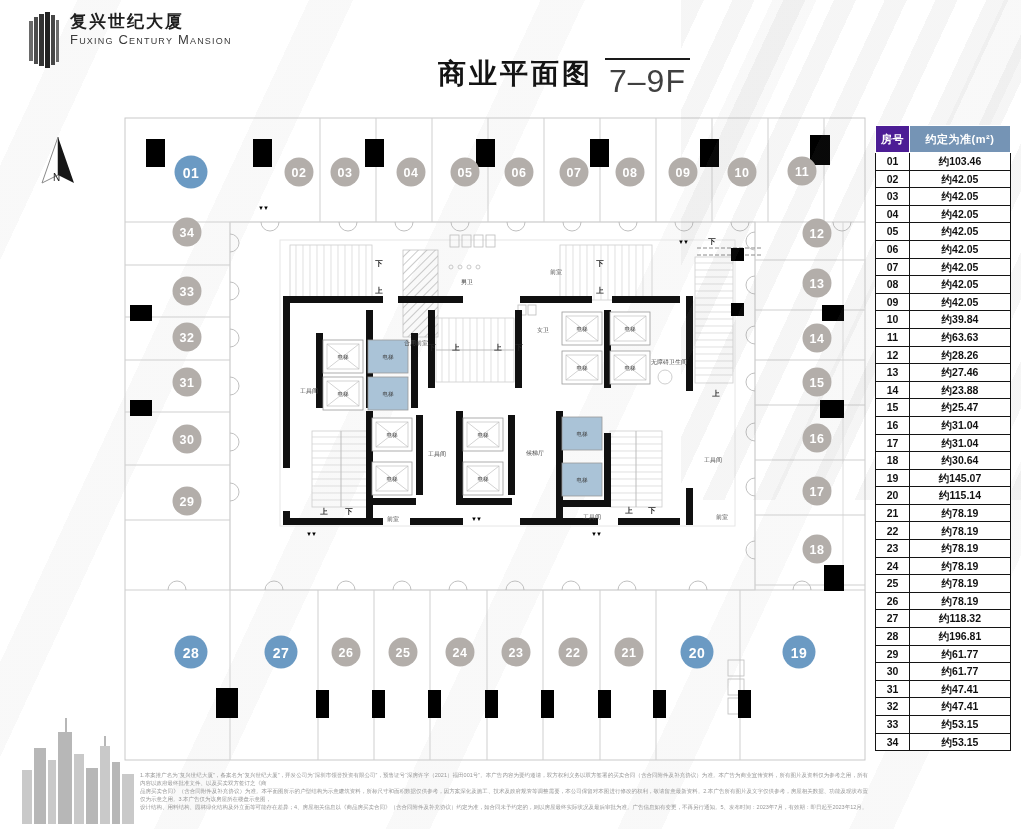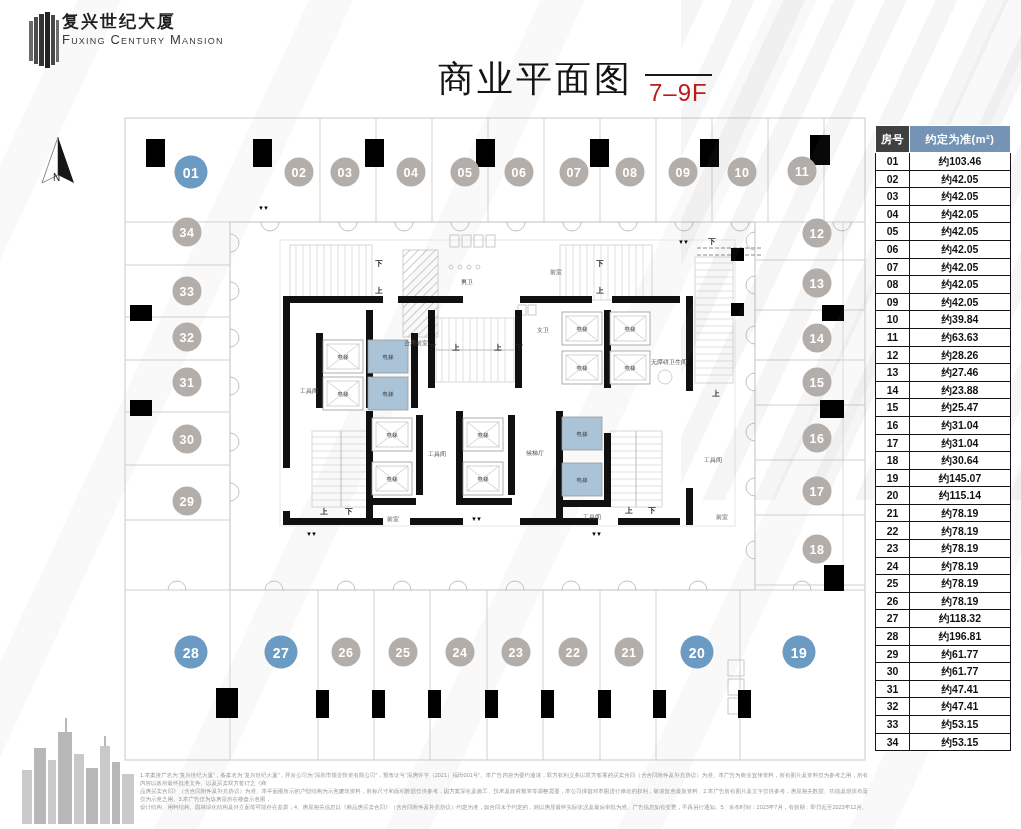--- a/index.html
+++ b/index.html
@@ -3,27 +3,27 @@
 <meta charset="utf-8">
 <style>
   html,body{margin:0;padding:0;background:#e9e9e9}
   .page{position:relative;width:1021px;height:829px;background:#ffffff;overflow:hidden;
         font-family:"Liberation Sans",sans-serif;margin:0 auto}
   .page::before{content:"";position:absolute;inset:0;pointer-events:none;
         background:repeating-linear-gradient(115deg,rgba(140,140,140,0) 0 70px,rgba(140,140,140,.055) 70px 110px,rgba(140,140,140,0) 110px 210px);}
   .page::after{content:"";position:absolute;right:-80px;top:-60px;width:420px;height:560px;pointer-events:none;
         background:repeating-linear-gradient(115deg,rgba(120,120,120,0) 0 26px,rgba(120,120,120,.07) 26px 46px);}
   
-  .logo{position:absolute;left:28px;top:12px;display:flex;align-items:flex-start;gap:0;z-index:5}
+  .logo{position:absolute;left:28px;top:12px;display:flex;align-items:flex-start;gap:8px;z-index:5}
   .logo-text-cn{font-size:17px;font-weight:bold;color:#1f1f1f;letter-spacing:2px;line-height:20px}
   .logo-text-en{font-size:13px;color:#3a3a3a;letter-spacing:1.2px;font-variant:small-caps}
   
   .title-block{position:absolute;left:438px;top:55px;display:flex;align-items:flex-start;gap:12px;z-index:5}
-  .title-main{font-size:36px;font-weight:normal;color:#141414;letter-spacing:3px}
-  .title-floors{font-size:24px;color:#b91c1c;border-top:2px solid #1a1a1a;padding:3px 4px 0 4px;margin-top:19px;letter-spacing:1px}
+  .title-main{font-size:28px;font-weight:bold;color:#141414;letter-spacing:3px}
+  .title-floors{font-size:32px;color:#404040;border-top:2px solid #1a1a1a;padding:3px 4px 0 4px;margin-top:3px;letter-spacing:1px}
   
   .compass{position:absolute;left:34px;top:133px;z-index:5}
   
   .plan{position:absolute;left:120px;top:115px;width:750px;height:650px}
   .plan svg{position:absolute;left:0;top:0}
   .plan-label{position:absolute;transform:translate(-50%,-50%);font-size:6px;color:#4a4a4a;white-space:nowrap;z-index:3}
   .plan-label.dir{font-size:7.5px;color:#222;font-weight:bold}
   .plan-label.mark{font-size:6px;color:#000;letter-spacing:-1px}
   .unit-circle{position:absolute;transform:translate(-50%,-50%);border-radius:50%;z-index:4;
         display:flex;align-items:center;justify-content:center;color:#fff;font-weight:bold;letter-spacing:.5px}
@@ -468,21 +468,21 @@
         <div class="unit-circle gray" style="left: 67px; top: 222px; background: rgb(179, 174, 170);">32</div>
         <div class="unit-circle gray" style="left: 67px; top: 176px; background: rgb(179, 174, 170);">33</div>
         <div class="unit-circle gray" style="left: 67px; top: 117px; background: rgb(179, 174, 170);">34</div>
       </div>
   </div>
 
   <div class="area-table">
     <table>
       <thead>
         <tr>
-          <td class="h c-no" style="background: #404040;">房号</td>
+          <td class="h c-no" style="background: #4c1d95;">房号</td>
           <td class="h c-area" style="background: rgb(117, 148, 181);">约定为准(m²)</td>
         </tr>
       </thead>
       <tbody>
           <tr>
             <td class="c-no">01</td>
             <td class="c-area">约103.46</td>
           </tr>
           <tr>
             <td class="c-no">02</td>

